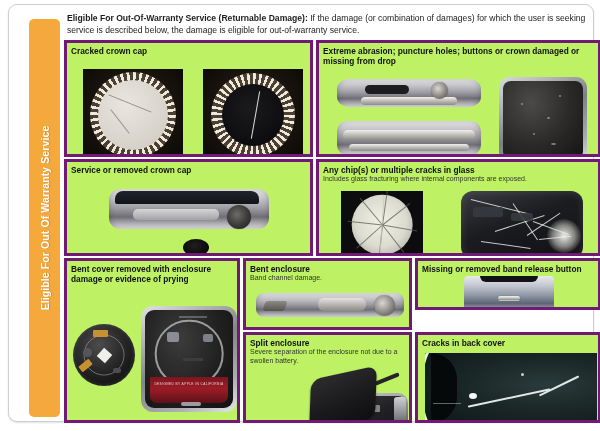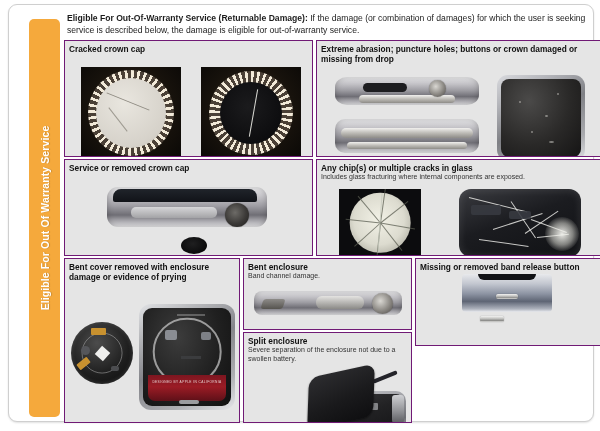--- a/index.html
+++ b/index.html
@@ -61,22 +61,22 @@
     padding: 2px 4px 0 3px;
     font-size: 8.6px;
     line-height: 11.6px;
     color: #1c1c1c;
   }
   .header b { font-weight: bold; }
 
   
   .panel {
     position: absolute;
-    border: 1px solid #701a75;
-    background: #e5e5e5;
+    border: 3px solid #701a75;
+    background: #bef264;
     overflow: hidden;
   }
   .panel-title {
     font-size: 8.3px;
     font-weight: bold;
     color: #111111;
     line-height: 10.2px;
     padding: 3px 4px 0 4px;
   }
   .panel-sub {
@@ -93,21 +93,21 @@
   
   #p-crown-cap     { left: 0;   top: 29px;  width: 249px; height: 117px; }
   #p-abrasion      { left: 252px; top: 29px; width: 285px; height: 117px; }
   
   #p-missing-crown { left: 0;   top: 148px; width: 249px; height: 97px; }
   #p-glass-cracks  { left: 252px; top: 148px; width: 285px; height: 97px; }
   
   #p-back-cover    { left: 0;   top: 247px; width: 176px; height: 165px; }
   #p-bent          { left: 179px; top: 247px; width: 169px; height: 72px; }
   #p-split         { left: 179px; top: 321px; width: 169px; height: 91px; }
-  #p-band-release  { left: 351px; top: 247px; width: 186px; height: 88px; }
+  #p-band-release  { left: 351px; top: 247px; width: 186px; height: 52px; }
   #p-back-cracks   { left: 351px; top: 321px; width: 186px; height: 91px; }
 
   
   .photo { position: absolute; overflow: hidden; }
 
   
   .crown-photo {
     background: radial-gradient(circle at 50% 45%, #3a2f22 0%, #17120c 60%, #0a0806 100%);
   }
   .crown-ring {
@@ -501,16 +501,31 @@
           <div class="photo band-photo" style="left:46px;top:2px;width:90px;height:38px;">
             <div class="band-dark-top"></div>
             <div class="band-btn" style="left:34px;top:20px;width:22px;height:5px;"></div>
           </div>
           <div class="photo" style="left:58px;top:42px;width:36px;height:12px;">
             <div class="band-btn" style="left:6px;top:2px;width:24px;height:6px;"></div>
           </div>
         </div>
       </div>
 
+      <div class="panel" id="p-back-cracks">
+        <div class="panel-title">Cracks in back cover</div>
+        <div class="panel-body">
+          <div class="photo crack-photo" style="left:7px;top:5px;width:172px;height:70px;">
+            <div class="crack-black" style="left:6px;top:0;width:26px;height:70px;border-radius:0 40px 40px 0;"></div>
+            <div class="crack-arc" style="left:-6px;top:-22px;width:64px;height:114px;border-color:#eef2f1;border-right-color:transparent;border-top-color:transparent;"></div>
+            <div class="crack-arc" style="left:120px;top:-44px;width:96px;height:96px;border-color:#dfe8e6;border-left-color:transparent;border-bottom-color:transparent;"></div>
+            <div class="crack-streak" style="left:42px;top:44px;width:84px;height:1.5px;transform:rotate(-12deg);"></div>
+            <div class="crack-streak" style="left:112px;top:32px;width:44px;height:1.5px;transform:rotate(-26deg);"></div>
+            <div class="crack-blob" style="left:44px;top:40px;width:8px;height:6px;"></div>
+            <div class="crack-blob" style="left:96px;top:20px;width:3px;height:3px;opacity:.8;"></div>
+            <div style="position:absolute;left:8px;top:50px;width:28px;height:1px;background:rgba(180,200,198,.5);"></div>
+          </div>
+        </div>
+      </div>
 
     </div>
   </div>
 </div>
 
 </body></html>

